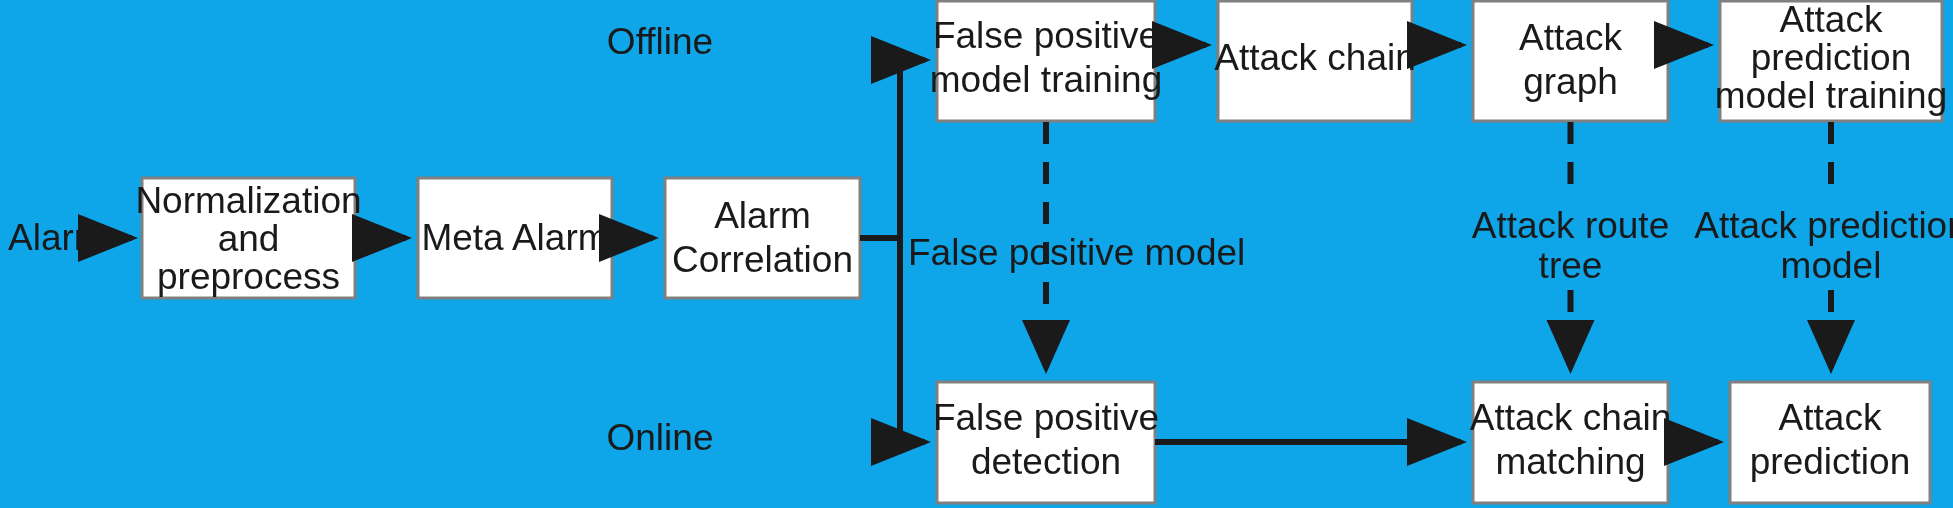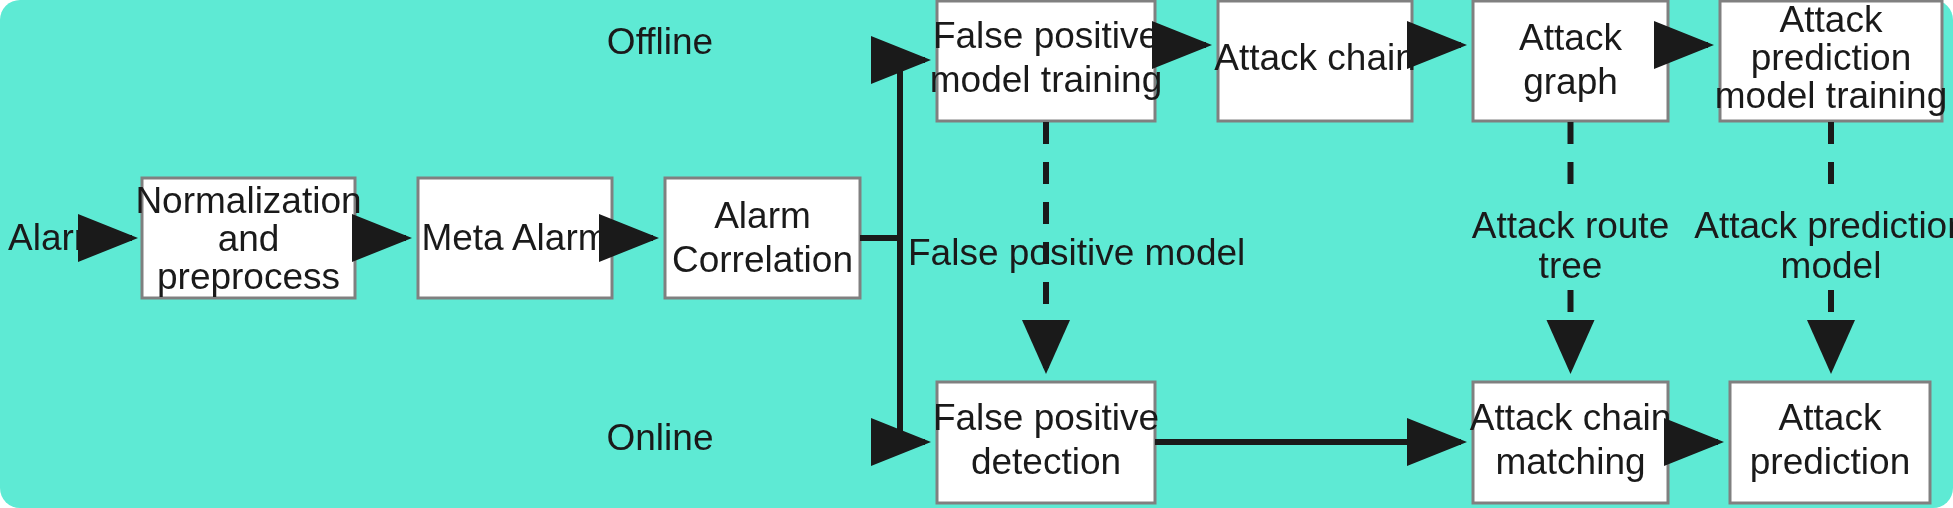--- a/index.html
+++ b/index.html
@@ -4,23 +4,22 @@
 <style>
   html, body {
     margin: 0;
     padding: 0;
     background: #ffffff;
   }
   #diagram-root {
     position: relative;
     width: 1953px;
     height: 508px;
-    background: #5eead4;
+    background: #0ea5e9;
     font-family: "Liberation Sans", sans-serif;
-    border-radius: 20px;
   }
   svg.flow {
     display: block;
     width: 1953px;
     height: 508px;
   }
   .box-rect {
     fill: #ffffff;
     stroke: #808080;
     stroke-width: 3;

